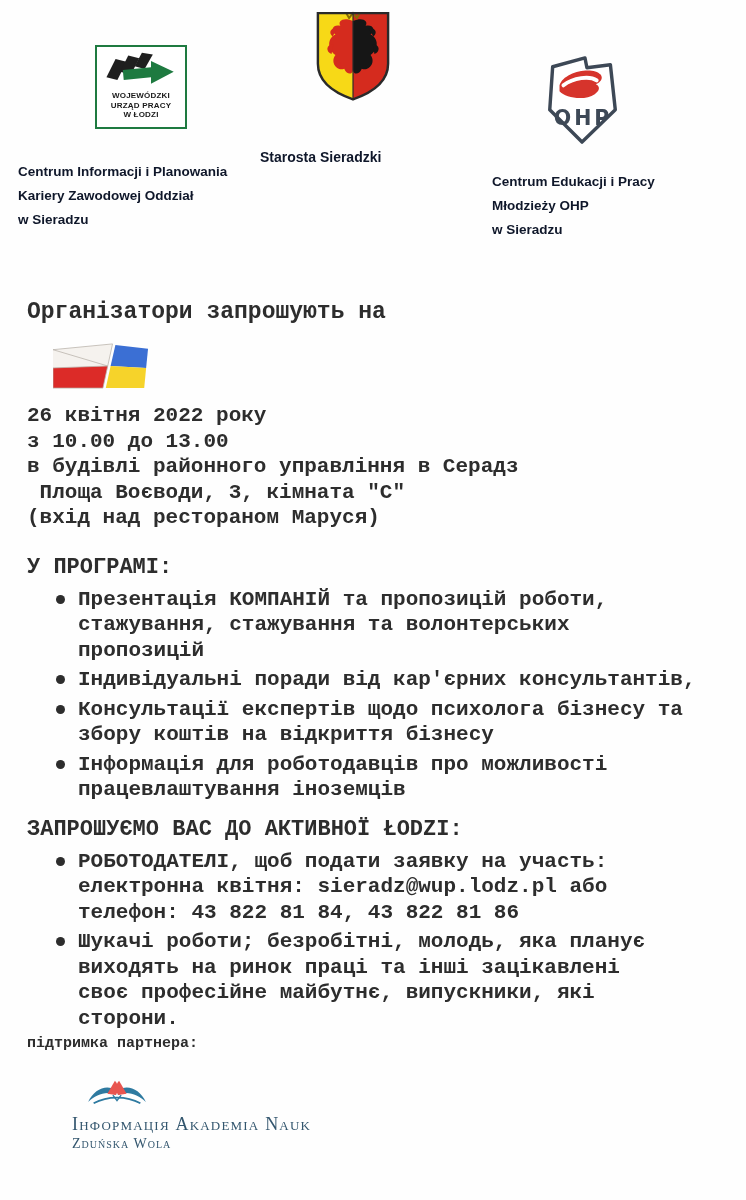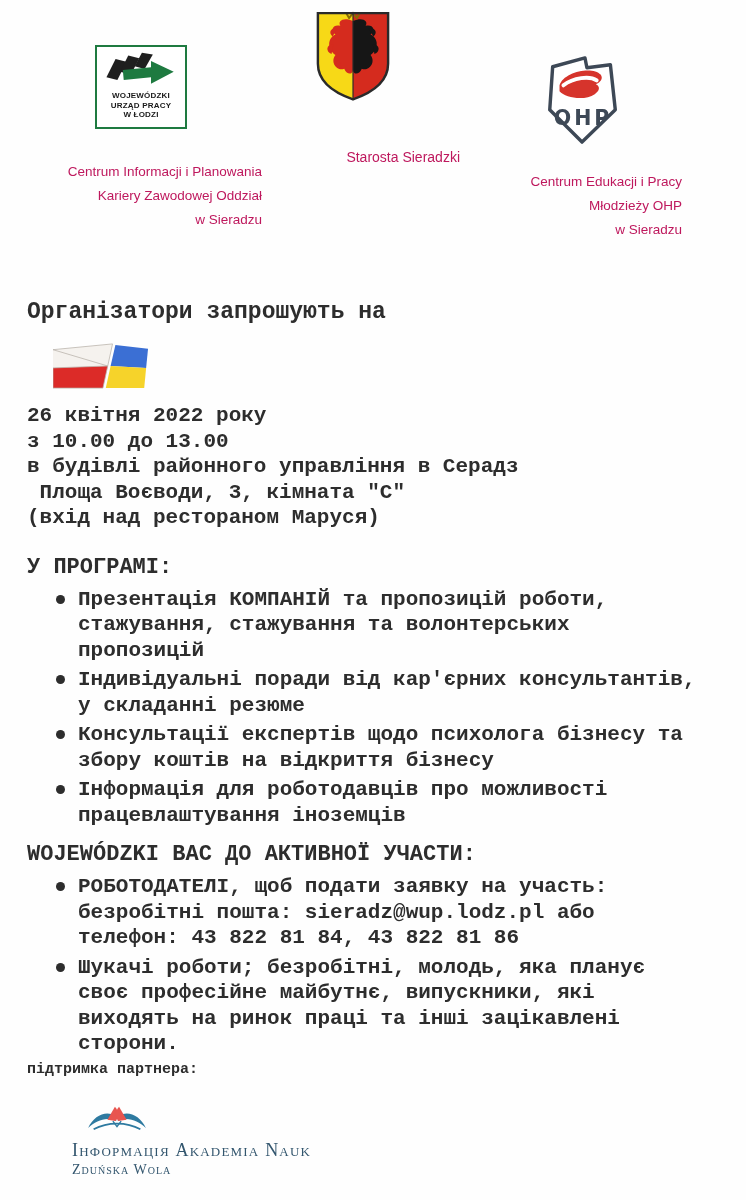--- a/index.html
+++ b/index.html
@@ -6,21 +6,21 @@
   .page{position:relative;width:746px;height:1200px;background:#fefefe;overflow:hidden;
         font-family:"Liberation Sans",sans-serif;}
 
   
   .hdr{position:relative;height:285px;}
   .wup-box{position:absolute;left:95px;top:45px;width:92px;height:84px;background:#fff;
            border:2.5px solid #1e7a40;box-sizing:border-box;display:flex;flex-direction:column;
            align-items:center;justify-content:flex-start;padding-top:3px;}
   .wup-text{font-size:8px;font-weight:bold;color:#1a1a1a;text-align:center;line-height:9.5px;
             letter-spacing:.2px;margin-top:1px;}
-  .cap{position:absolute;text-align:right;font-weight:normal;color:#be185d;font-size:13.5px;line-height:24px;}
+  .cap{position:absolute;text-align:left;font-weight:bold;color:#0f172a;font-size:13.5px;line-height:24px;}
   .cap-left{left:18px;top:160px;width:244px;}
   .cap-crest{left:260px;top:145px;width:200px;font-size:14px;}
   .cap-right{left:492px;top:170px;width:190px;}
   .crest{position:absolute;left:314px;top:8px;}
   .ohp{position:absolute;left:538px;top:52px;}
 
   
   .mono{font-family:"Liberation Mono","DejaVu Sans Mono",monospace;font-weight:bold;color:#2d2d2d;}
   .content{padding-left:27px;padding-right:16px;}
   .intro{font-size:23px;margin-top:14px;}
@@ -132,48 +132,47 @@
     <ul class="blist">
       <li>
           <span class="dot"></span>
         <div class="mono bl">Презентація КОМПАНІЙ та пропозицій роботи,</div>
         <div class="mono bl">стажування, стажування та волонтерських</div>
         <div class="mono bl">пропозицій</div>
       </li>
       <li>
           <span class="dot"></span>
         <div class="mono bl">Індивідуальні поради від кар'єрних консультантів,</div>
-        <div class="mono bl">у складанні резюме</div>
       </li>
       <li>
           <span class="dot"></span>
         <div class="mono bl">Консультації експертів щодо психолога бізнесу та</div>
         <div class="mono bl">збору коштів на відкриття бізнесу</div>
       </li>
       <li>
           <span class="dot"></span>
         <div class="mono bl">Інформація для роботодавців про можливості</div>
         <div class="mono bl">працевлаштування іноземців</div>
       </li>
     </ul>
 
-    <div class="mono sect" style="margin-top:14px;">WOJEWÓDZKI ВАС ДО АКТИВНОЇ УЧАСТИ:</div>
+    <div class="mono sect" style="margin-top:14px;">ЗАПРОШУЄМО ВАС ДО АКТИВНОЇ ŁODZI:</div>
 
     <ul class="blist">
       <li>
           <span class="dot"></span>
         <div class="mono bl">РОБОТОДАТЕЛІ, щоб подати заявку на участь:</div>
-        <div class="mono bl">безробітні пошта: sieradz@wup.lodz.pl або</div>
+        <div class="mono bl">електронна квітня: sieradz@wup.lodz.pl або</div>
         <div class="mono bl">телефон: 43 822 81 84, 43 822 81 86</div>
       </li>
       <li>
           <span class="dot"></span>
         <div class="mono bl">Шукачі роботи; безробітні, молодь, яка планує</div>
+        <div class="mono bl">виходять на ринок праці та інші зацікавлені</div>
         <div class="mono bl">своє професійне майбутнє, випускники, які</div>
-        <div class="mono bl">виходять на ринок праці та інші зацікавлені</div>
         <div class="mono bl">сторони.</div>
       </li>
     </ul>
 
     <div class="mono partner">підтримка партнера:</div>
 
     <div class="san">
       <svg class="san-book" width="66" height="30" viewBox="0 0 96 42">
         <path d="M6,34 C14,16 32,8 45,16 L47,24 C33,17 18,23 6,34 Z" fill="#2e7aa0"></path>
         <path d="M34,22 L45,3 C51,9 51,18 46,24 Z" fill="#e8554f"></path>

